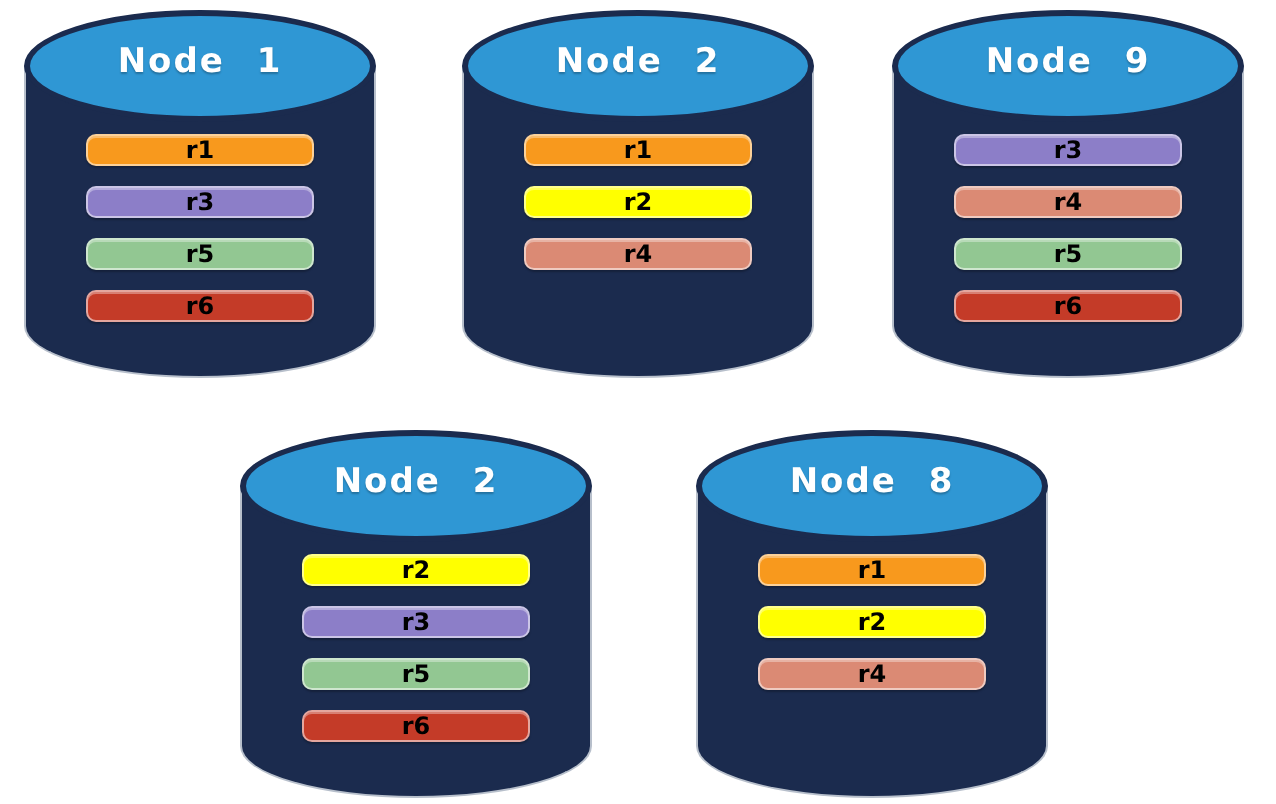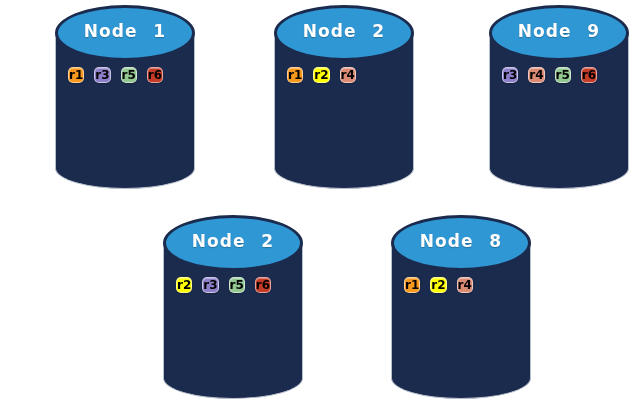--- a/index.html
+++ b/index.html
@@ -10,23 +10,22 @@
   }
   .stage {
     position: relative;
     width: 638px;
     height: 402px;
     background: #ffffff;
     overflow: hidden;
   }
   .node {
     position: absolute;
-    width: 140px;
+    width: 176px;
     height: 184px;
-    margin-left: 43px;
   }
   .node:nth-child(1) { left: 12px;  top: 5px;   }
   .node:nth-child(2) { left: 231px; top: 5px;   }
   .node:nth-child(3) { left: 446px; top: 5px;   }
   .node:nth-child(4) { left: 120px; top: 215px; }
   .node:nth-child(5) { left: 348px; top: 215px; }
 
   .cyl-body {
     position: absolute;
     left: 0; right: 0;
@@ -60,21 +59,21 @@
     word-spacing: 9px;
     text-shadow: 0 1px 1px rgba(0,0,0,0.25);
   }
   .record-list {
     position: absolute;
     top: 62px;
     left: 50%;
     transform: translateX(-50%);
     width: 114px;
     display: flex;
-    flex-direction: row;
+    flex-direction: column;
     gap: 10px;
   }
   .record-bar {
     height: 14px;
     line-height: 14px;
     border-radius: 5px;
     border: 1px solid rgba(255,255,255,0.55);
     box-shadow: inset 0 1px 0 rgba(255,255,255,0.35), 0 1px 1px rgba(0,0,0,0.25);
     text-align: center;
     color: var(--bar-text, #000000);

